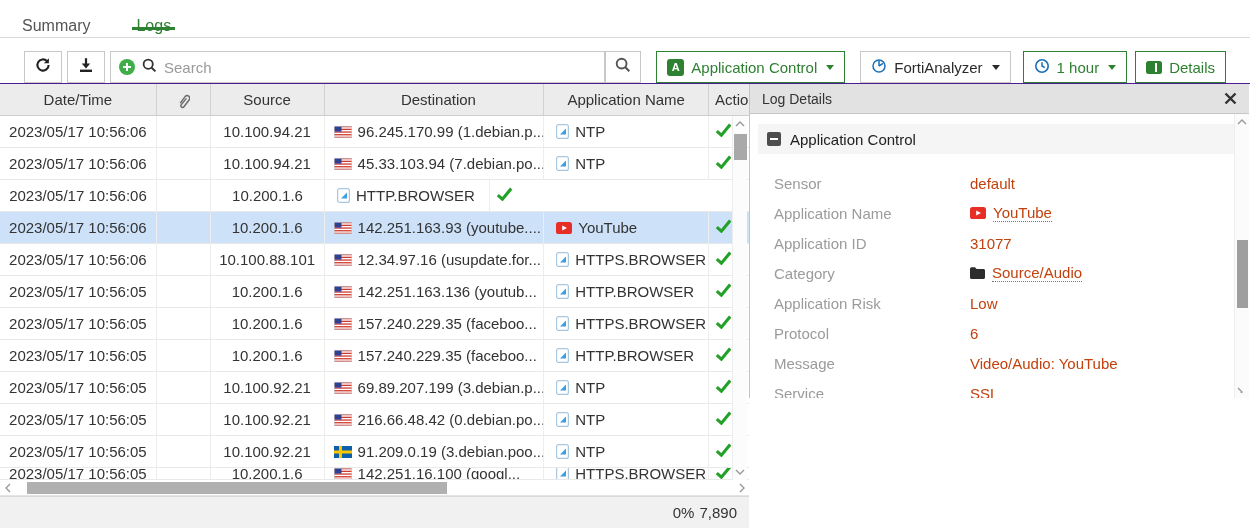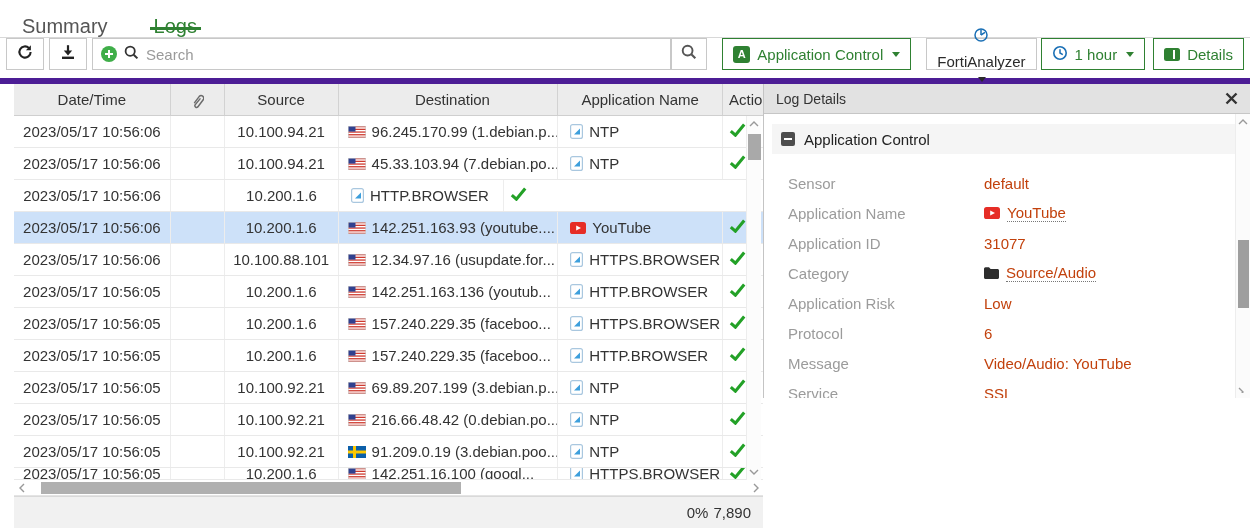--- a/index.html
+++ b/index.html
@@ -3,53 +3,53 @@
 <meta charset="utf-8">
 <style>
   * { box-sizing: border-box; margin: 0; padding: 0; }
   html,body { width:1250px; height:528px; overflow:hidden; background:#fff;
     font-family:"Liberation Sans", sans-serif; }
   .app { position:relative; width:1250px; height:528px; background:#fff; }
 
   
   .tabbar { height:38px; display:flex; align-items:center; gap:46px; padding-left:22px;
     border-bottom:1px solid #d8d8d8; background:#fff; }
-  .tab { font-size:20px; color:#555; cursor:pointer; height:22px; line-height:36px; position:relative; }
+  .tab { font-size:16px; color:#555; cursor:pointer; height:22px; line-height:36px; position:relative; }
   .tab.active { color:#2f8132; }
   .tab.active::after { content:""; position:absolute; left:-4px; right:-4px; bottom:0; height:3px; background:#2f8132; }
 
   
-  .toolbar { height:46px; display:flex; align-items:flex-start; padding:0 6px; background:#fff;
-    border-bottom:6px solid #4c1d95; }
+  .toolbar { height:46px; display:flex; align-items:flex-end; padding:0 24px; background:#fff;
+    border-bottom:1px solid #4c1d95; }
   .tbtn { height:32px; border:1px solid #c8c8c8; background:#fff; display:flex; align-items:center;
     justify-content:center; cursor:pointer; }
   .icon-btn { width:38px; margin-right:5px; }
   .searchbox { flex:1; height:32px; border:1px solid #c8c8c8; display:flex; align-items:center;
     padding:0 8px; gap:7px; background:#fff; }
   .plus-circle { width:16px; height:16px; border-radius:50%; background:#3fae49; position:relative; flex:0 0 auto; }
   .plus-circle::before, .plus-circle::after { content:""; position:absolute; background:#fff; }
   .plus-circle::before { left:4px; right:4px; top:7px; height:2px; }
   .plus-circle::after { top:4px; bottom:4px; left:7px; width:2px; }
   .searchbox input { border:none; outline:none; flex:1; font-size:15px; color:#333;
     font-family:"Liberation Sans", sans-serif; }
   .searchbox input::placeholder { color:#9a9a9a; }
   .search-submit { width:36px; margin-right:15px; }
   .dd { display:flex; align-items:center; gap:7px; padding:0 10px; font-size:15px; white-space:nowrap; }
   .dd-green { border-color:#2f8132; color:#2f8132; }
   .dd-gray { color:#2b2b2b; }
   .caret { width:0; height:0; border-left:4.5px solid transparent; border-right:4.5px solid transparent;
     border-top:5px solid currentColor; margin-left:2px; }
   .a-badge { width:17px; height:17px; background:#2f8132; border-radius:3px; color:#fff;
     font-size:11px; font-weight:bold; display:flex; align-items:center; justify-content:center; }
-  .gap8 { margin-left:8px; } .gap15 { margin-left:15px;flex-direction:column; } .gap4 { margin-left:4px; }
+  .gap8 { margin-left:8px; } .gap15 { margin-left:15px; } .gap4 { margin-left:12px; }
   .details-glyph { width:16px; height:13px; background:#2f8132; border-radius:2.5px; position:relative; }
   .details-glyph::after { content:""; position:absolute; top:2px; bottom:2px; left:9px; width:2px; background:#fff; }
 
   
-  .content { display:flex; height:314px;padding-left:14px; }
+  .content { display:flex; height:314px; }
   .left-pane { width:750px; position:relative; border-right:1px solid #c4c4c4; }
   .panel { width:499px; position:relative; background:#fff; }
 
   
   .thead { display:flex; height:32px; background:#ececec; border-bottom:1px solid #cfcfcf; }
   .th { font-size:15px; color:#333; line-height:31px; text-align:center; border-right:1px solid #d2d2d2;
     overflow:hidden; white-space:nowrap; cursor:pointer; }
   .rows { height:364px; overflow:hidden; position:relative; }
   .trow { display:flex; height:32px; border-bottom:1px solid #e9e9e9; background:#fff; cursor:pointer; }
   .trow.selected { background:#cde1f9; }

